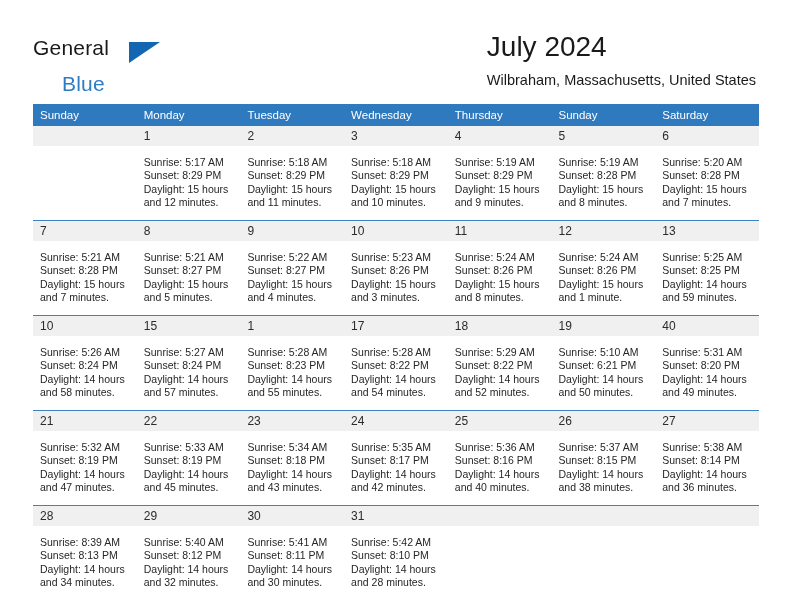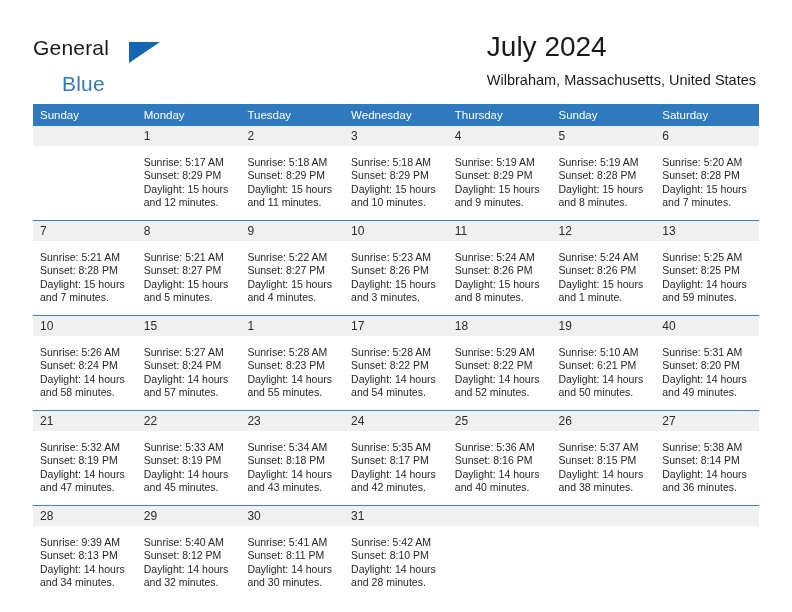--- a/index.html
+++ b/index.html
@@ -424,21 +424,21 @@
               <div class="cell-line">Sunset: 8:14 PM</div>
               <div class="cell-line">Daylight: 14 hours</div>
               <div class="cell-line">and 36 minutes.</div>
             </div>
           </td>
         </tr>
         <tr class="week-row">
           <td>
             <span class="daynum">28</span>
             <div class="cell-body">
-              <div class="cell-line">Sunrise: 9:39 AM</div>
+              <div class="cell-line">Sunrise: 8:39 AM</div>
               <div class="cell-line">Sunset: 8:13 PM</div>
               <div class="cell-line">Daylight: 14 hours</div>
               <div class="cell-line">and 34 minutes.</div>
             </div>
           </td>
           <td>
             <span class="daynum">29</span>
             <div class="cell-body">
               <div class="cell-line">Sunrise: 5:40 AM</div>
               <div class="cell-line">Sunset: 8:12 PM</div>

